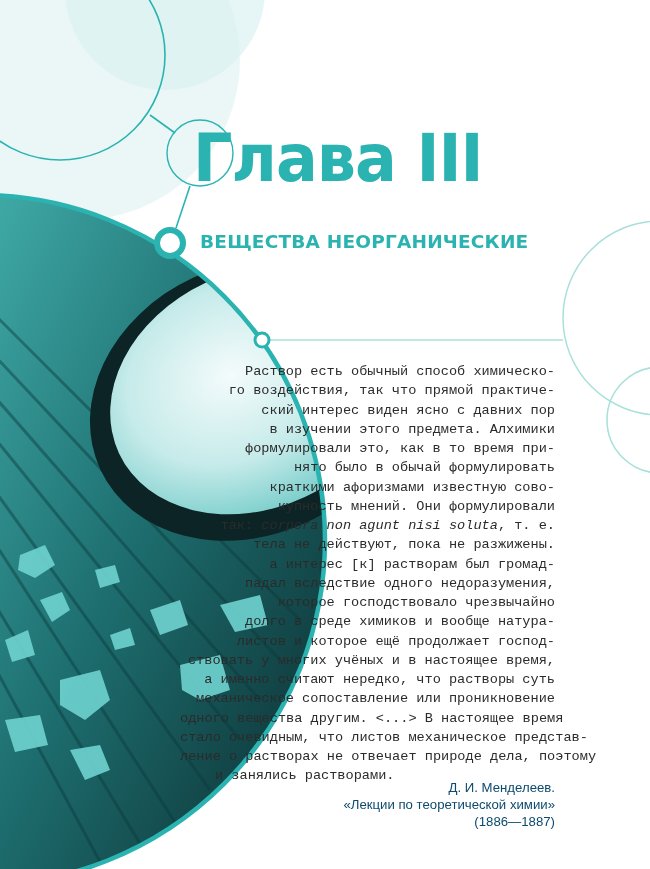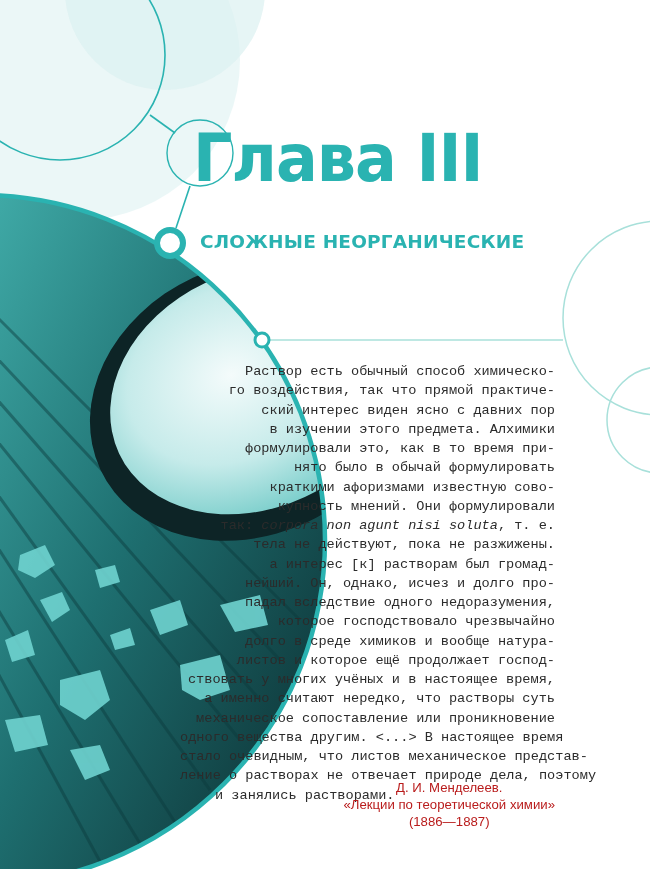--- a/index.html
+++ b/index.html
@@ -24,21 +24,21 @@
   .section-title .l2 { display: block; padding-left: 28px; }
   .quote {
     position: absolute; left: 180px; top: 362px; width: 375px;
     font-size: 13.6px; line-height: 19.25px; color: #2b2b2b;
   }
   .quote .line { display: block; text-align: right; white-space: nowrap; font-family: Liberation Mono, monospace; }
   .quote .line.last { text-align: left; padding-left: 7px; margin-left: 28px; }
   .quote i { font-style: italic; }
   .attribution {
     position: absolute; right: 95px; top: 779px;
-    font-size: 13.2px; line-height: 17px; color: #b91c1c; text-align: center;
+    font-size: 13.2px; line-height: 17px; color: #0c4a6e; text-align: right;
   }
   .attribution span { display: block; }
 </style>
 </head>
 <body>
 
 <svg class="deco" viewBox="0 0 650 869" xmlns="http://www.w3.org/2000/svg">
   <defs>
     <clipPath id="photoClip">
       <circle cx="-20" cy="540" r="345"></circle>
@@ -101,36 +101,35 @@
 
   <circle cx="-20" cy="540" r="345" fill="none" stroke="#2ab3b1" stroke-width="4.5"></circle>
 
   <circle cx="170" cy="243" r="13" fill="#ffffff" stroke="#2ab3b1" stroke-width="6"></circle>
   <circle cx="262" cy="340" r="7" fill="#ffffff" stroke="#2ab3b1" stroke-width="3"></circle>
 </svg>
 
 <div class="chapter-title">Глава III</div>
 
 <div class="section-title">
-  <span>СЛОЖНЫЕ НЕОРГАНИЧЕСКИЕ</span>
+  <span>ВЕЩЕСТВА НЕОРГАНИЧЕСКИЕ</span>
 </div>
 
 <div class="quote">
   <span class="line">Раствор есть обычный способ химическо-</span>
   <span class="line">го воздействия, так что прямой практиче-</span>
   <span class="line">ский интерес виден ясно с давних пор</span>
   <span class="line">в изучении этого предмета. Алхимики</span>
   <span class="line">формулировали это, как в то время при-</span>
   <span class="line">нято было в обычай формулировать</span>
   <span class="line">краткими афоризмами известную сово-</span>
   <span class="line">купность мнений. Они формулировали</span>
   <span class="line"><span>так: </span><i>corpora non agunt nisi soluta</i><span>, т. е.</span></span>
   <span class="line">тела не действуют, пока не разжижены.</span>
   <span class="line">а интерес [к] растворам был громад-</span>
-  <span class="line">нейший. Он, однако, исчез и долго про-</span>
   <span class="line">падал вследствие одного недоразумения,</span>
   <span class="line">которое господствовало чрезвычайно</span>
   <span class="line">долго в среде химиков и  вообще натура-</span>
   <span class="line">листов и которое ещё продолжает господ-</span>
   <span class="line">ствовать у многих учёных и в настоящее время,</span>
   <span class="line">а именно считают нередко, что растворы суть</span>
   <span class="line">механическое сопоставление или проникновение</span>
   <span class="line">одного вещества другим. &lt;...&gt; В настоящее время</span>
   <span class="line">стало очевидным, что листов механическое представ-</span>
   <span class="line">ление о растворах не отвечает природе дела, поэтому</span>

